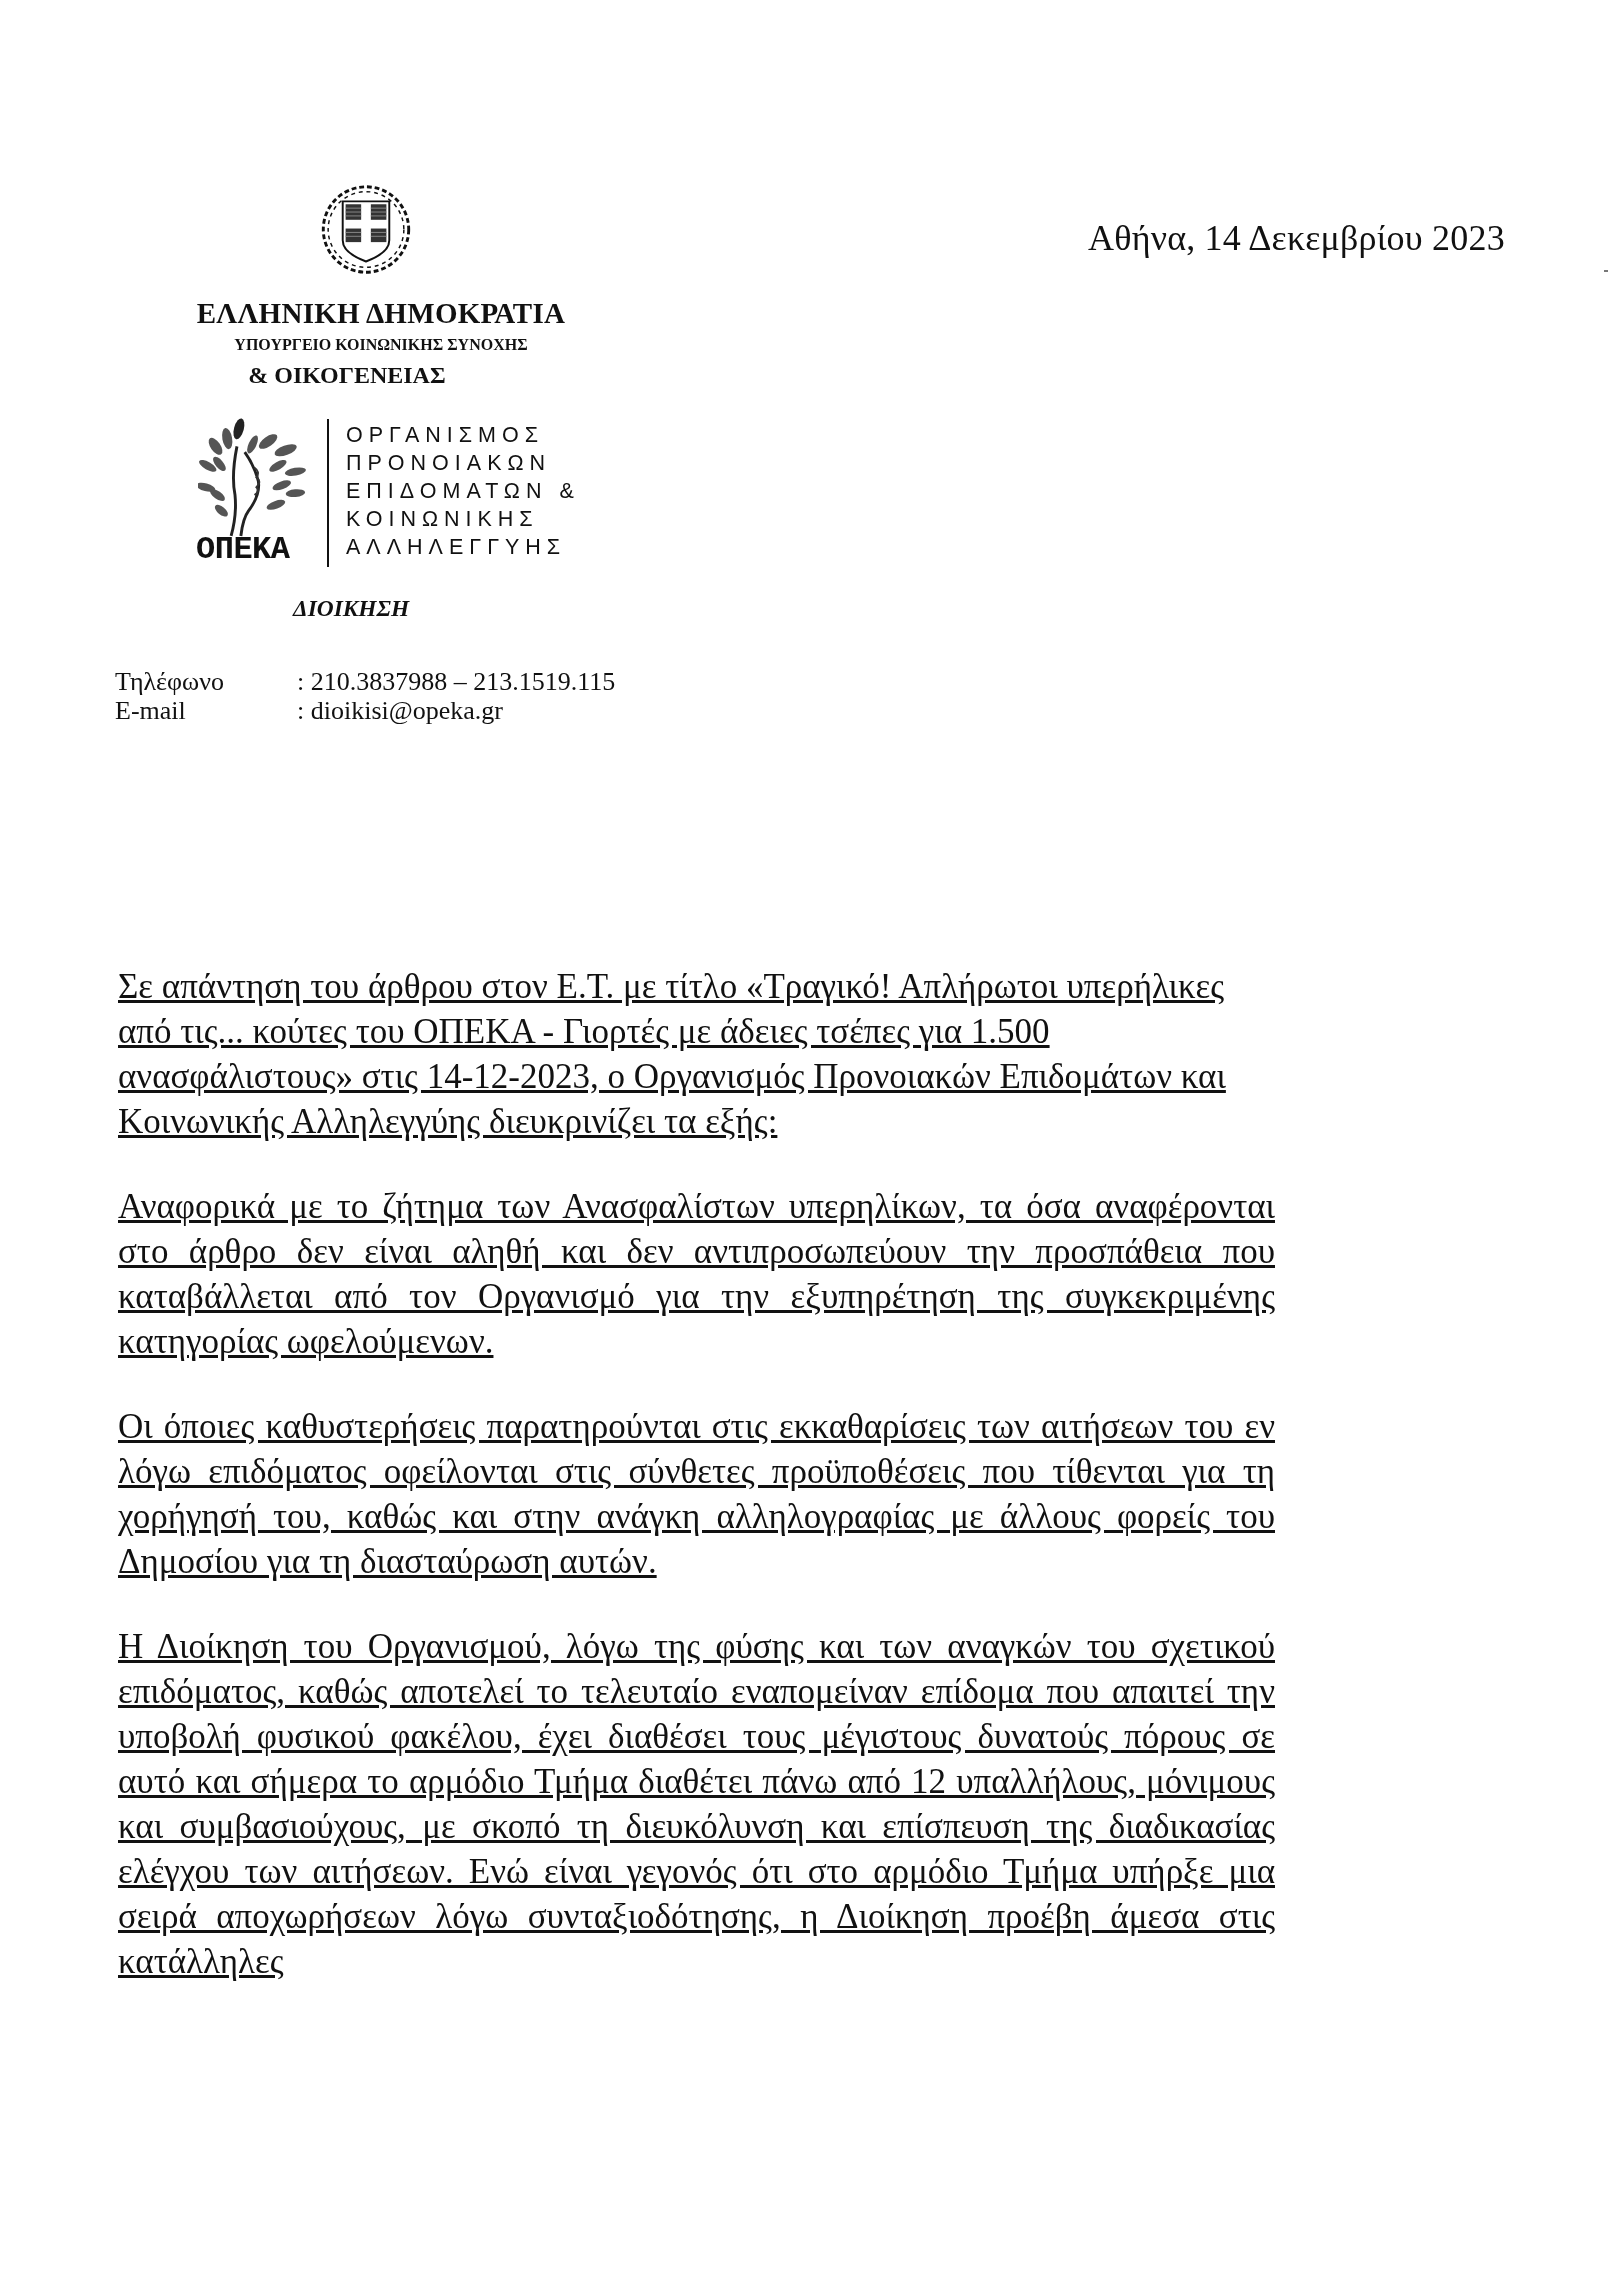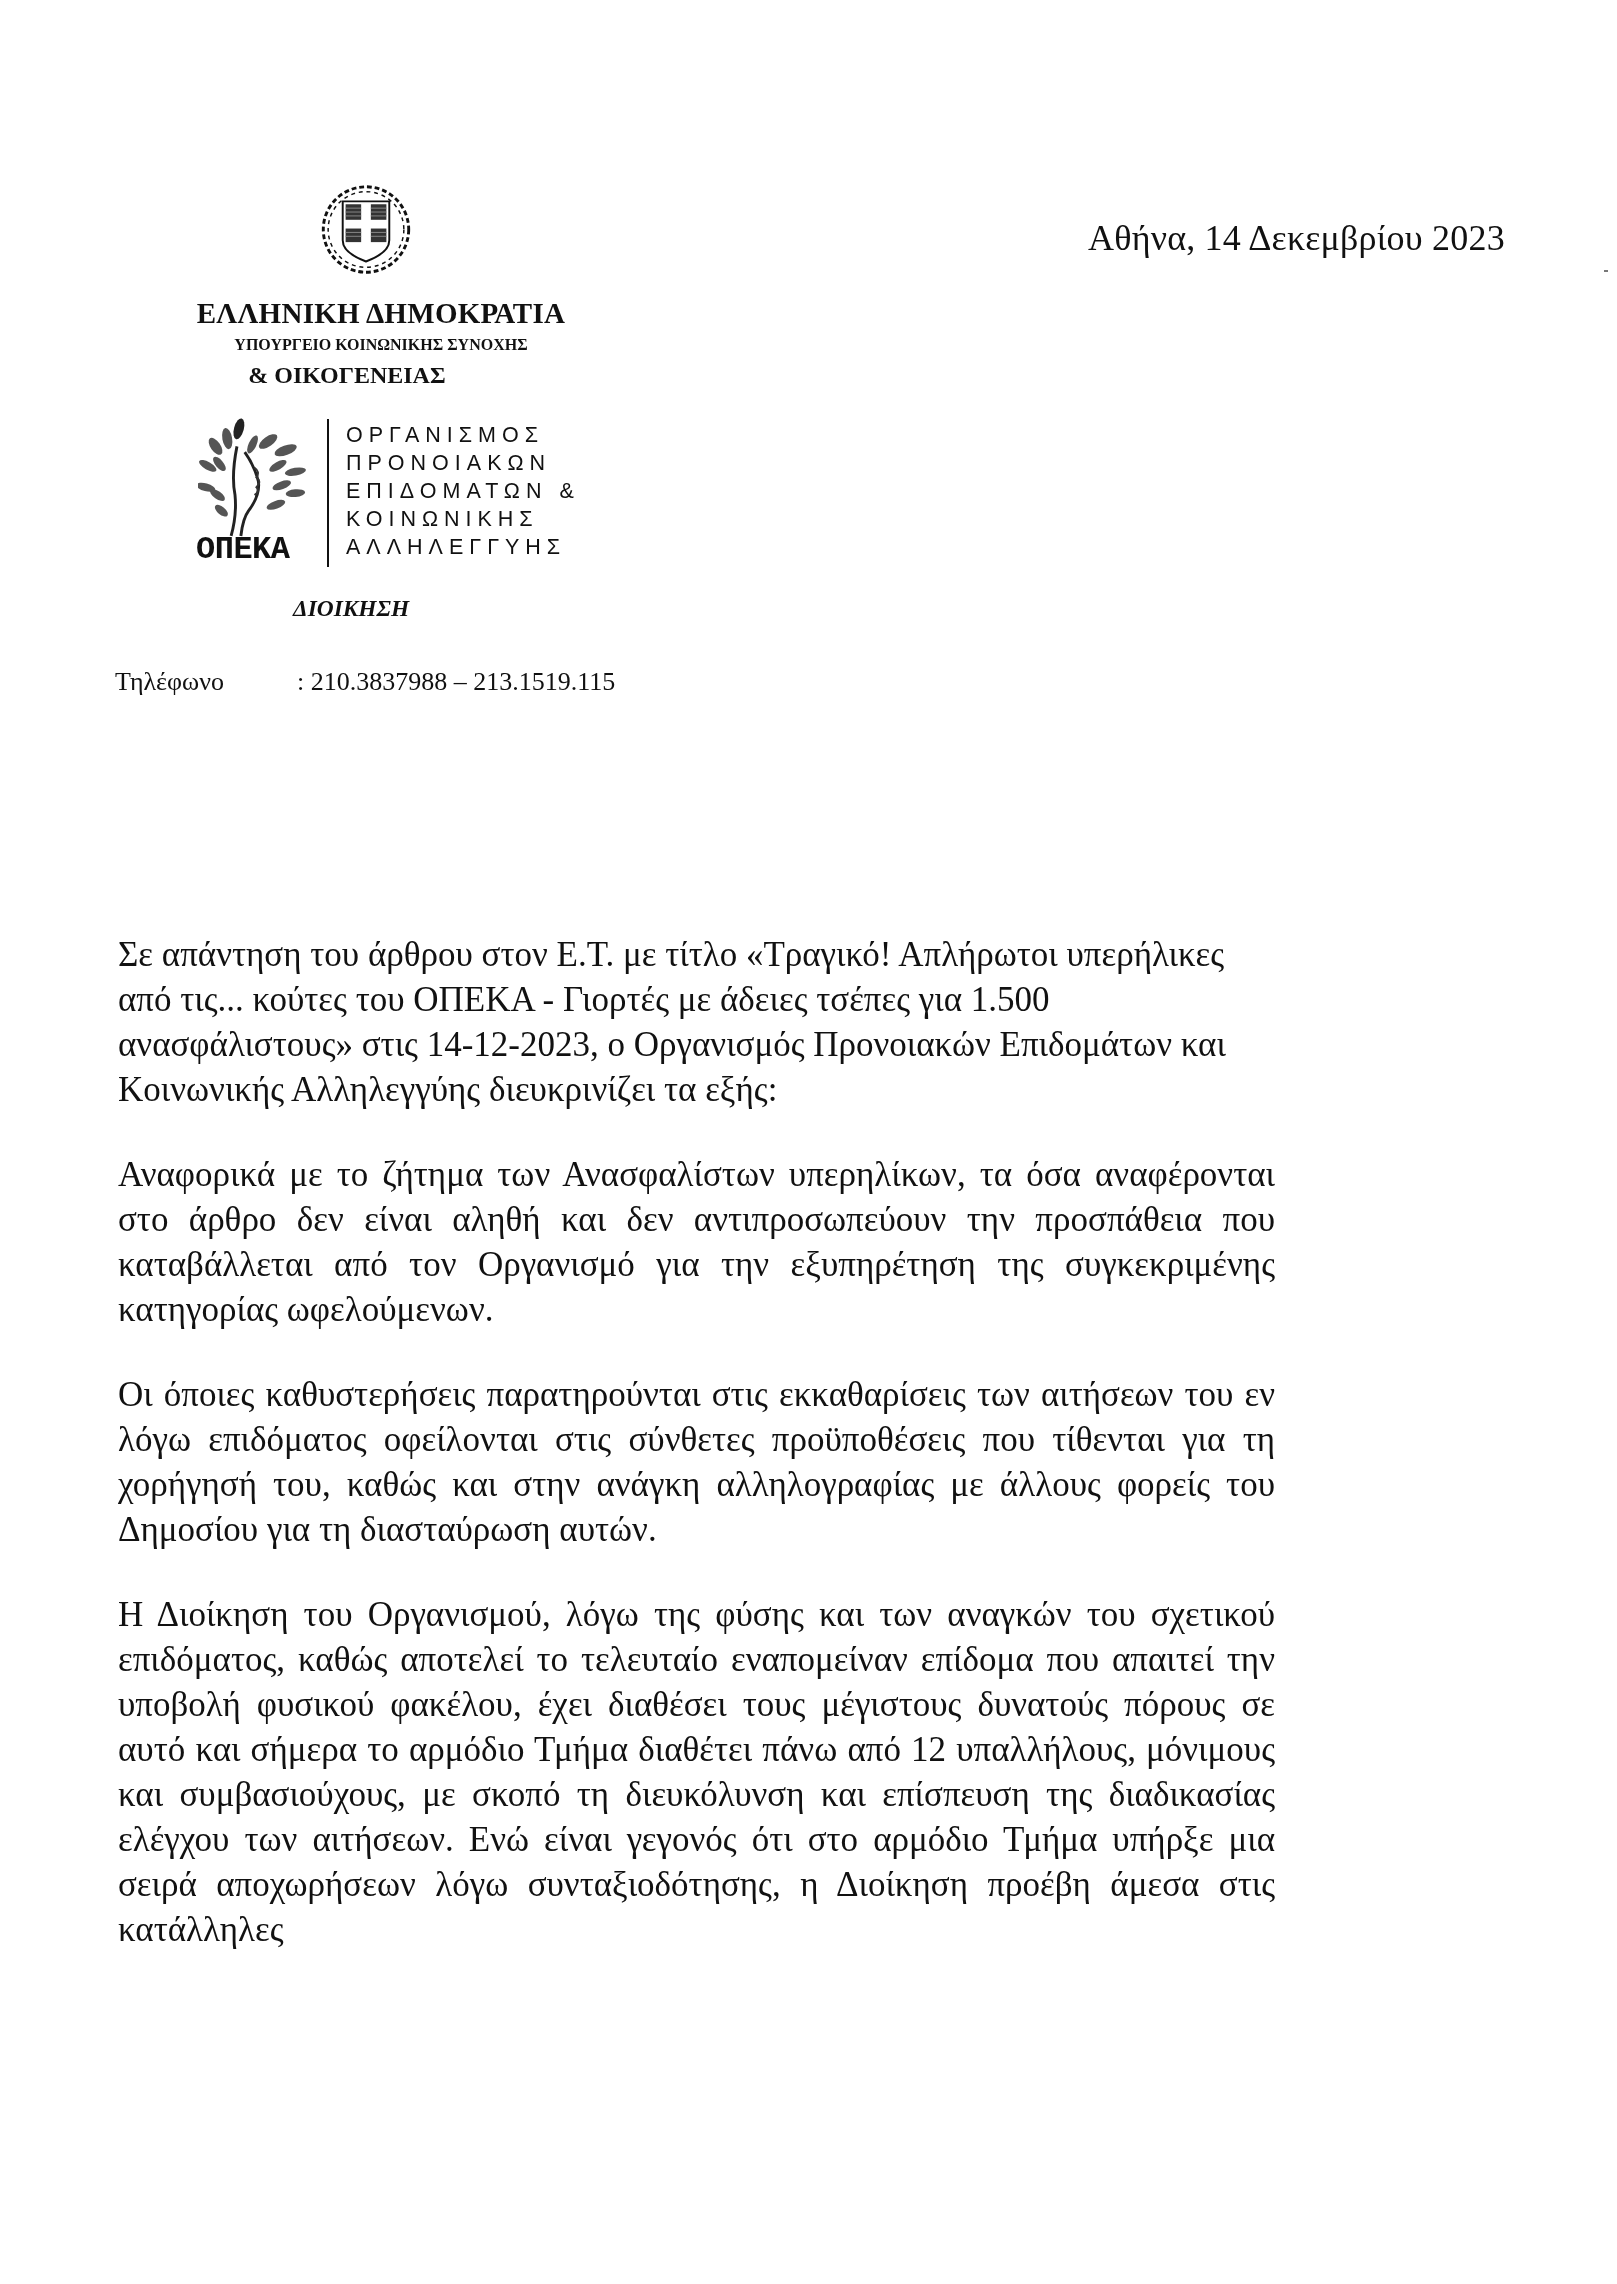--- a/index.html
+++ b/index.html
@@ -15,21 +15,21 @@
   .logo-tree { left: 198px; top: 417px; width: 113px; height: 123px; }
   .logo-word { left: 196px; top: 531px; font-family: Liberation Mono, monospace;
                font-weight: bold; font-size: 32px; letter-spacing: -0.5px; }
   .logo-bar { left: 327px; top: 419px; width: 2px; height: 148px; background: #111; }
   .logo-org { left: 346px; top: 421px; font-family: "Liberation Sans", "DejaVu Sans", sans-serif;
               font-size: 21.5px; line-height: 28px; letter-spacing: 6px; }
   .dioik { left: 293px; top: 595px; font-size: 23.4px; font-weight: bold; font-style: italic; }
   .contacts { left: 115px; top: 667px; font-size: 26px; line-height: 29px; }
   .contacts .row { display: flex; white-space: nowrap; }
   .contacts .lbl { width: 182px; }
-  .body-text { left: 118px; top: 932px; width: 1157px; font-size: 35px; line-height: 45px; }
+  .body-text { left: 118px; top: 964px; width: 1157px; font-size: 35px; line-height: 45px; text-decoration: underline; }
   .body-text p { margin: 0 0 40px 0; text-align: justify; }
   .body-text p.p1 { text-align: left; }
   .scan-dot { left: 1604px; top: 270px; width: 3.9px; height: 2px; background: #777; }
 </style>
 </head>
 <body>
 
 <div class="abs emblem">
   <svg width="96" height="99" viewBox="0 0 98 102">
     <g fill="none" stroke="#111" stroke-width="3">
@@ -100,20 +100,24 @@
   <div>ΑΛΛΗΛΕΓΓΥΗΣ</div>
 </div>
 
 <div class="abs dioik">ΔΙΟΙΚΗΣΗ</div>
 
 <div class="abs contacts">
   <div class="row">
     <span class="lbl">Τηλέφωνο</span>
     <span>: 210.3837988 – 213.1519.115</span>
   </div>
+  <div class="row">
+    <span class="lbl">E-mail</span>
+    <span>: dioikisi@opeka.gr</span>
+  </div>
 </div>
 
 <div class="abs body-text">
   <p class="p1">Σε απάντηση του άρθρου στον Ε.Τ. με τίτλο «Τραγικό! Απλήρωτοι υπερήλικες από τις... κούτες του ΟΠΕΚΑ - Γιορτές με άδειες τσέπες για 1.500 ανασφάλιστους» στις 14-12-2023, ο Οργανισμός Προνοιακών Επιδομάτων και Κοινωνικής Αλληλεγγύης διευκρινίζει τα εξής:</p>
   <p>Αναφορικά με το ζήτημα των Ανασφαλίστων υπερηλίκων, τα όσα αναφέρονται στο άρθρο δεν είναι αληθή και δεν αντιπροσωπεύουν την προσπάθεια που καταβάλλεται από τον Οργανισμό για την εξυπηρέτηση της συγκεκριμένης κατηγορίας ωφελούμενων.</p>
   <p>Οι όποιες καθυστερήσεις παρατηρούνται στις εκκαθαρίσεις των αιτήσεων του εν λόγω επιδόματος οφείλονται στις σύνθετες προϋποθέσεις που τίθενται για τη χορήγησή του, καθώς και στην ανάγκη αλληλογραφίας με άλλους φορείς του Δημοσίου για τη διασταύρωση αυτών.</p>
   <p>Η Διοίκηση του Οργανισμού, λόγω της φύσης και των αναγκών του σχετικού επιδόματος, καθώς αποτελεί το τελευταίο εναπομείναν επίδομα που απαιτεί την υποβολή φυσικού φακέλου, έχει διαθέσει τους μέγιστους δυνατούς πόρους σε αυτό και σήμερα το αρμόδιο Τμήμα διαθέτει πάνω από 12 υπαλλήλους, μόνιμους και συμβασιούχους, με σκοπό τη διευκόλυνση και επίσπευση της διαδικασίας ελέγχου των αιτήσεων. Ενώ είναι γεγονός ότι στο αρμόδιο Τμήμα υπήρξε μια σειρά αποχωρήσεων λόγω συνταξιοδότησης,  η Διοίκηση προέβη άμεσα στις κατάλληλες</p>
 </div>
 
 <div class="abs scan-dot"></div>

